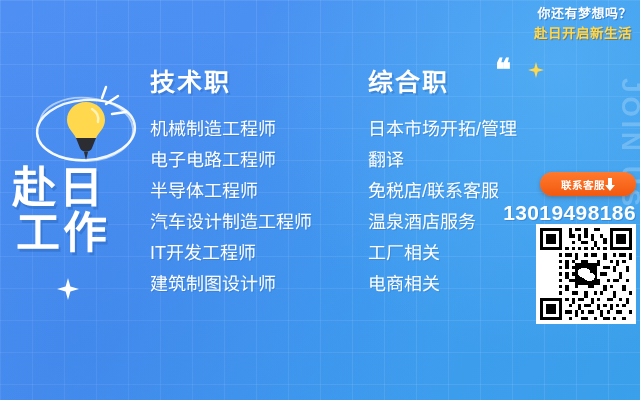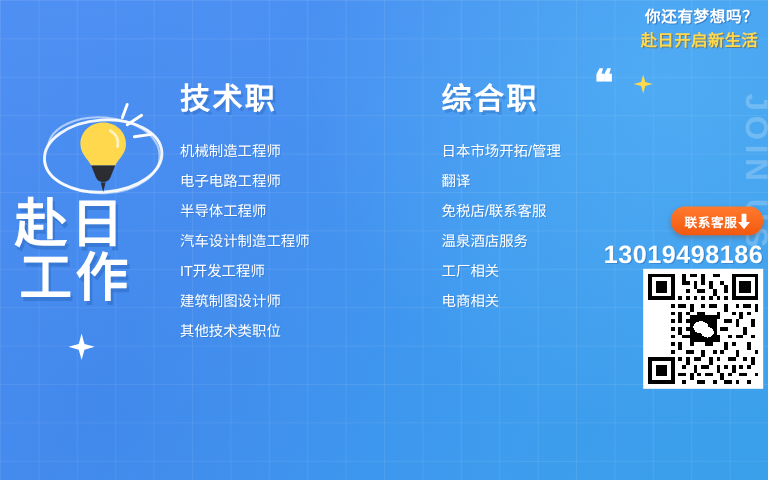--- a/index.html
+++ b/index.html
@@ -138,34 +138,34 @@
   .col-title {
     font-size: 25px;
     font-weight: bold;
     letter-spacing: 2px;
     color: #ffffff;
     margin-bottom: 22px;
     text-shadow: 2px 2px 0 rgba(32,88,170,0.30);
   }
   .col-list { list-style: none; margin: 0; padding: 0; }
   .col-list li {
-    font-size: 12px;
+    font-size: 18px;
     line-height: 1;
     margin-bottom: 13px;
     color: #ffffff;
     white-space: nowrap;
     text-shadow: 1px 1px 0 rgba(35,95,175,0.30);
   }
 
   
   .contact-btn {
     position: absolute;
     right: 12px;
     top: 172px;
-    width: 77px;
+    width: 96px;
     height: 24px;
     border-radius: 12px;
     background: linear-gradient(180deg, #ff7a2e 0%, #f2590f 100%);
     display: flex;
     align-items: center;
     justify-content: center;
     gap: 0;
     box-shadow: 0 2px 4px rgba(120,40,0,0.30);
     z-index: 6;
     cursor: pointer;
@@ -251,21 +251,20 @@
 
     <div class="col">
       <div class="col-title">技术职</div>
       <ul class="col-list">
         <li>机械制造工程师</li>
         <li>电子电路工程师</li>
         <li>半导体工程师</li>
         <li>汽车设计制造工程师</li>
         <li>IT开发工程师</li>
         <li>建筑制图设计师</li>
-        <li>其他技术类职位</li>
       </ul>
     </div>
 
     <div class="col">
       <div class="col-title">综合职</div>
       <ul class="col-list">
         <li>日本市场开拓/管理</li>
         <li>翻译</li>
         <li>免税店/联系客服</li>
         <li>温泉酒店服务</li>

